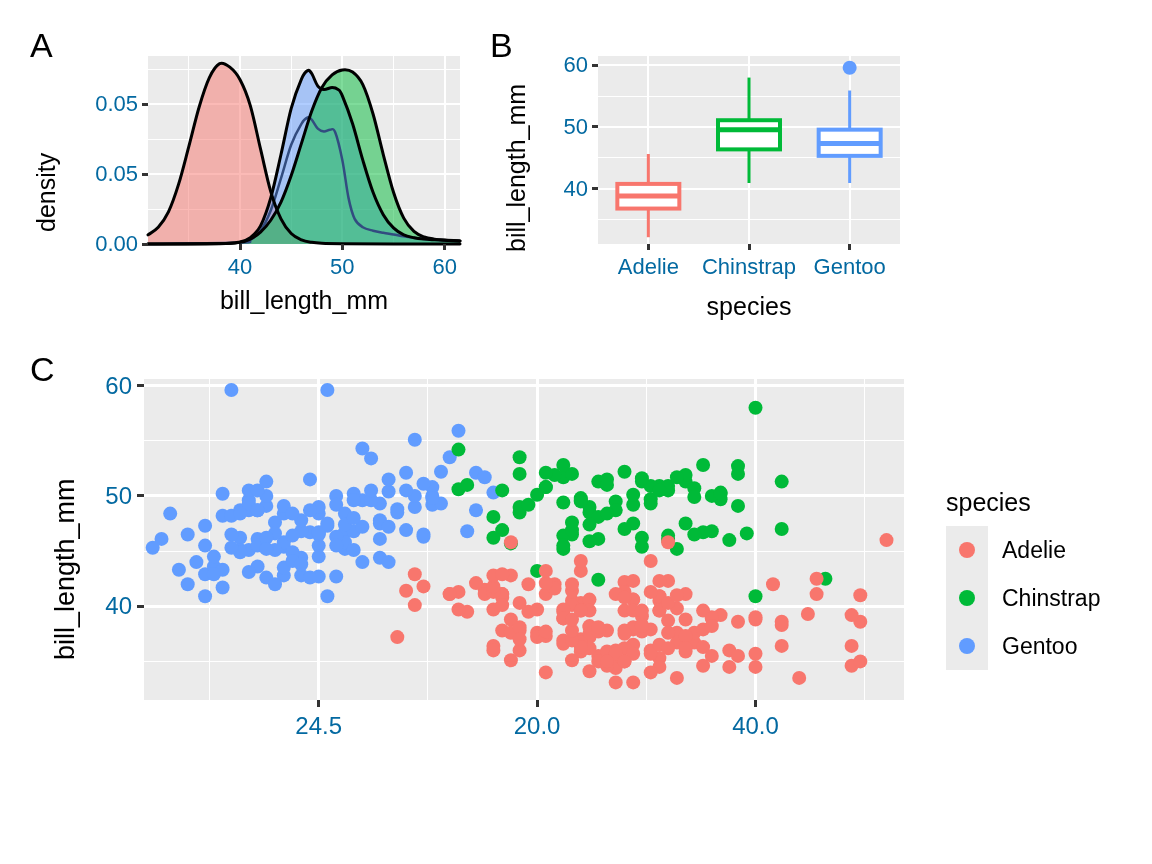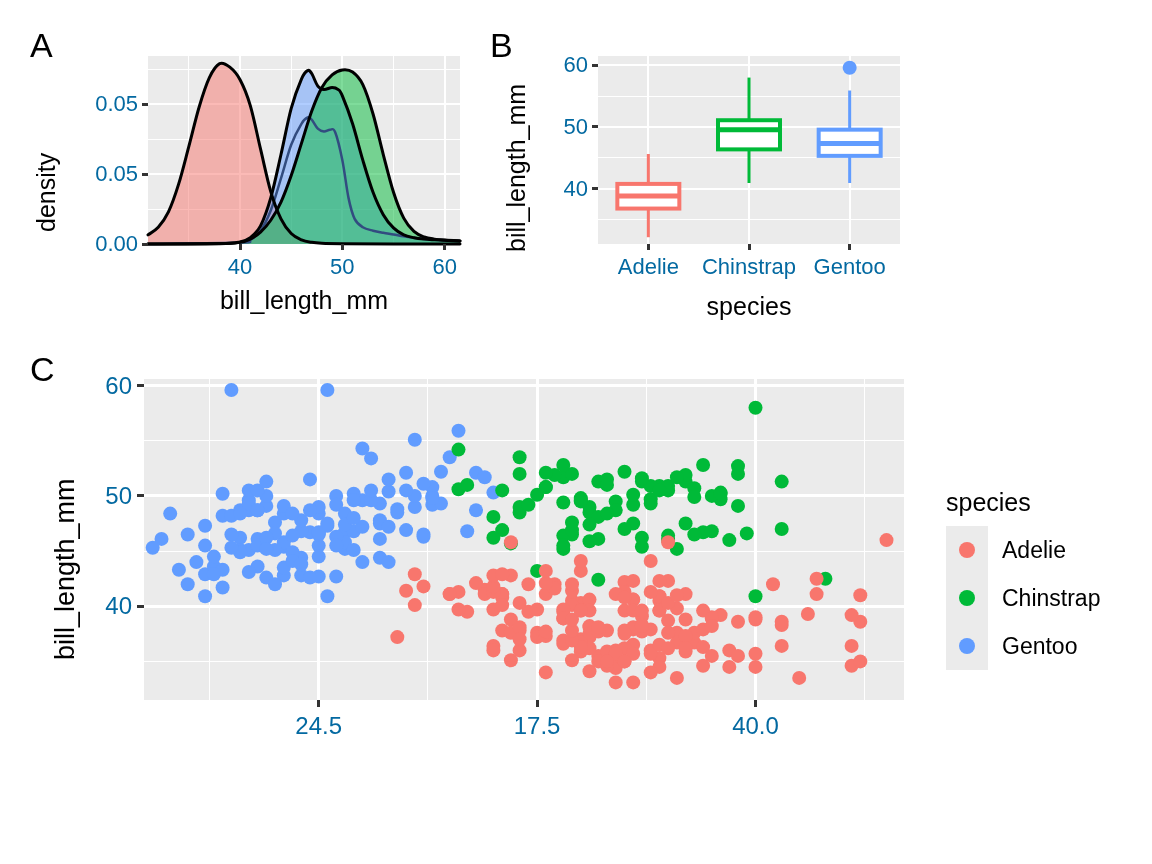--- a/index.html
+++ b/index.html
@@ -627,21 +627,21 @@
     <div id="pc-ticks">
         <div class="tick-mark" style="left:137px; top:274.7371134020619px; width:7px; height:3px;"></div>
         <div class="tick-label y" style="right:1020px; top:264.2371134020619px; font-size:24px;">40</div>
         <div class="tick-mark" style="left:137px; top:164.4278350515464px; width:7px; height:3px;"></div>
         <div class="tick-label y" style="right:1020px; top:153.9278350515464px; font-size:24px;">50</div>
         <div class="tick-mark" style="left:137px; top:54.11855670103097px; width:7px; height:3px;"></div>
         <div class="tick-label y" style="right:1020px; top:43.61855670103097px; font-size:24px;">60</div>
         <div class="tick-mark" style="left:317.21264367816093px; top:370px; width:3px; height:7px;"></div>
         <div class="tick-label x" style="left:258.71264367816093px; top:384px; width:120px; font-size:24px;">24.5</div>
         <div class="tick-mark" style="left:535.6034482758621px; top:370px; width:3px; height:7px;"></div>
-        <div class="tick-label x" style="left:477.1034482758621px; top:384px; width:120px; font-size:24px;">17.5</div>
+        <div class="tick-label x" style="left:477.1034482758621px; top:384px; width:120px; font-size:24px;">20.0</div>
         <div class="tick-mark" style="left:753.9942528735633px; top:370px; width:3px; height:7px;"></div>
         <div class="tick-label x" style="left:695.4942528735633px; top:384px; width:120px; font-size:24px;">40.0</div>
       </div>
 
     <div class="legend">
       <div class="legend-title" style="left:946px; top:160px;">species</div>
       <div class="legend-key-bg" style="left:946px; top:196px; width:42px; height:144px;"></div>
       <div id="pc-legend-items">
           <div class="legend-dot" style="left:959px; top:212px; width:16px; height:16px; background:#F8766D;"></div>
           <div class="legend-label" style="left:1002px; top:209px;">Adelie</div>

